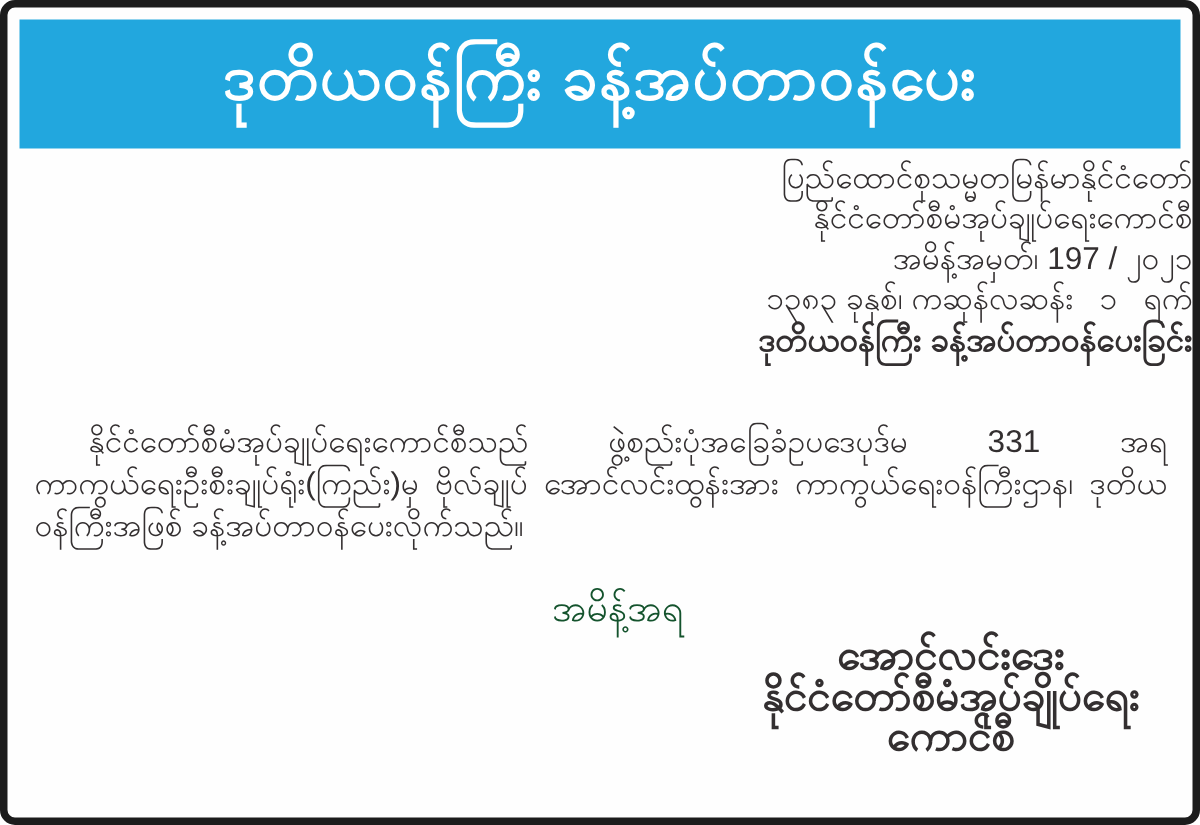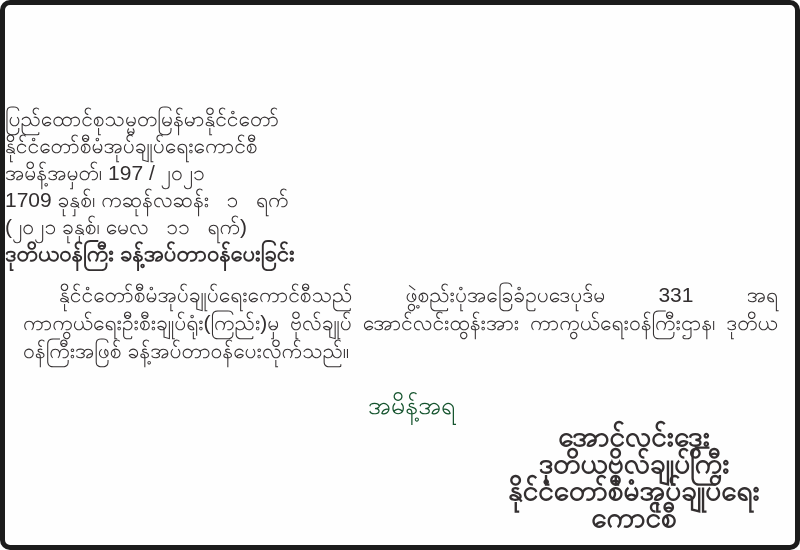--- a/index.html
+++ b/index.html
@@ -36,21 +36,21 @@
   .banner-text {
     color: #ffffff;
     font-size: 42px;
     font-weight: bold;
     letter-spacing: 1px;
     white-space: pre-wrap;
   }
   .heading {
     position: absolute;
     top: 100px; left: 0; right: 0;
-    text-align: left;
+    text-align: right;
     color: #332f30;
   }
   .heading-line {
     font-size: 21px;
     line-height: 27px;
     white-space: pre-wrap;
   }
   .subject-line {
     font-size: 22px;
     line-height: 28px;
@@ -84,33 +84,34 @@
     line-height: 27px;
     font-weight: bold;
     white-space: pre-wrap;
   }
 </style>
 </head>
 <body>
 
 <div class="page">
 
+  <div class="banner">
+    <span class="banner-text">ဒုတိယဝန်ကြီး ခန့်အပ်တာဝန်ပေး</span>
+  </div>
 
   <div class="heading">
     <div class="heading-line">ပြည်ထောင်စုသမ္မတမြန်မာနိုင်ငံတော်</div>
     <div class="heading-line">နိုင်ငံတော်စီမံအုပ်ချုပ်ရေးကောင်စီ</div>
     <div class="heading-line">အမိန့်အမှတ်၊ 197 / ၂၀၂၁</div>
-    <div class="heading-line">1709 ခုနှစ်၊ ကဆုန်လဆန်း   ၁   ရက်</div>
-    <div class="heading-line">(၂၀၂၁ ခုနှစ်၊ မေလ   ၁၁   ရက်)</div>
+    <div class="heading-line">၁၃၈၃ ခုနှစ်၊ ကဆုန်လဆန်း   ၁   ရက်</div>
     <div class="subject-line">ဒုတိယဝန်ကြီး ခန့်အပ်တာဝန်ပေးခြင်း</div>
   </div>
 
   <div class="body-para">နိုင်ငံတော်စီမံအုပ်ချုပ်ရေးကောင်စီသည် ဖွဲ့စည်းပုံအခြေခံဥပဒေပုဒ်မ 331 အရ ကာကွယ်ရေးဦးစီးချုပ်ရုံး(ကြည်း)မှ ဗိုလ်ချုပ် အောင်လင်းထွန်းအား ကာကွယ်ရေးဝန်ကြီးဌာန၊ ဒုတိယဝန်ကြီးအဖြစ် ခန့်အပ်တာဝန်ပေးလိုက်သည်။</div>
 
   <div class="by-order">အမိန့်အရ</div>
 
   <div class="sig-block">
     <div class="sig-line">အောင်လင်းဒွေး</div>
-    <div class="sig-line">ဒုတိယဗိုလ်ချုပ်ကြီး</div>
     <div class="sig-line">နိုင်ငံတော်စီမံအုပ်ချုပ်ရေးကောင်စီ</div>
   </div>
 
 </div>
 
 </body></html>

